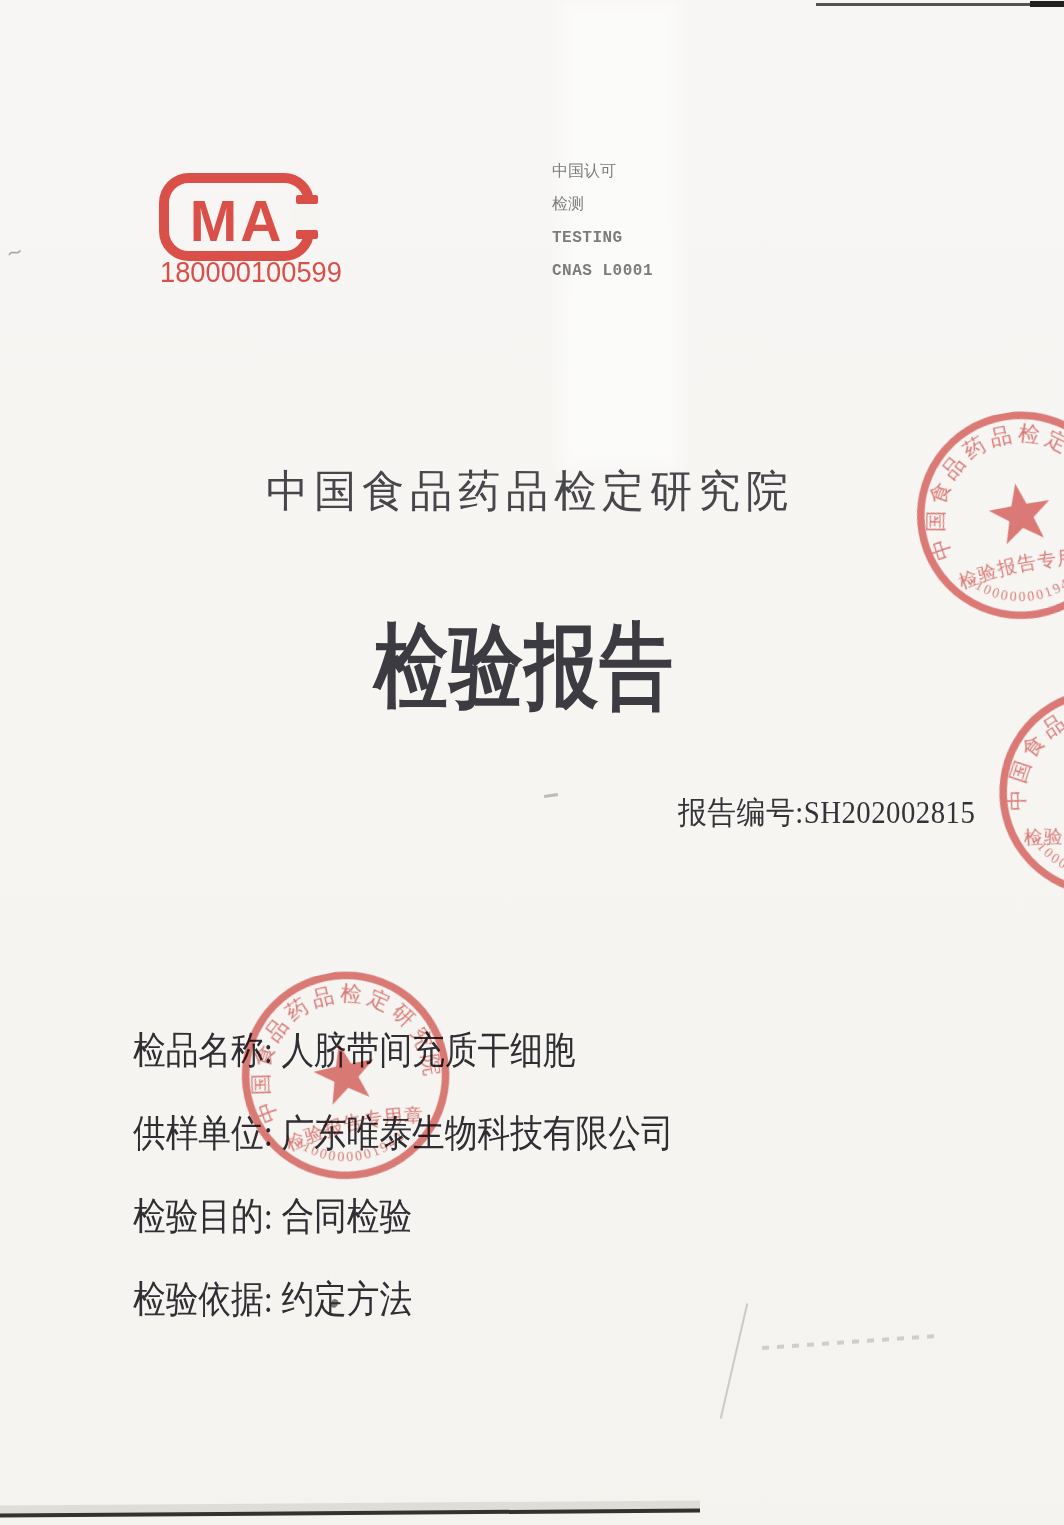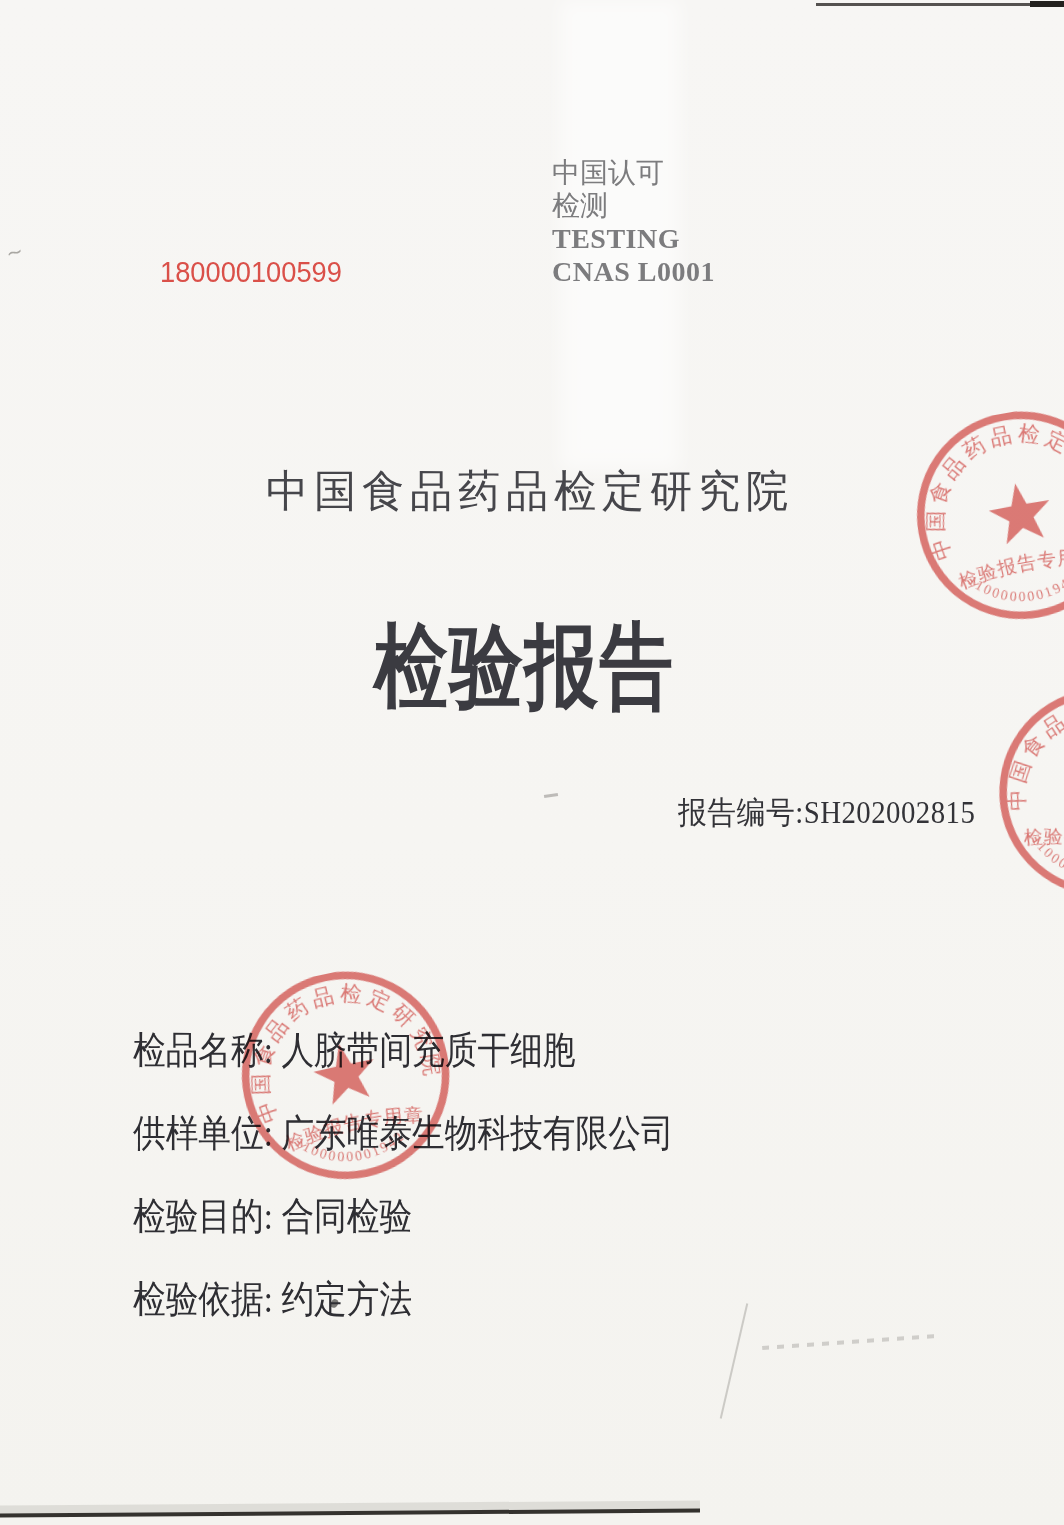--- a/index.html
+++ b/index.html
@@ -31,21 +31,21 @@
   .scribble{position:absolute;left:762px;top:1340px;width:175px;height:4px;opacity:.35;
     transform:rotate(-4deg);
     background:repeating-linear-gradient(90deg,#8a8884 0 7px,transparent 7px 15px);}
   
   .cma-block{position:absolute;left:158px;top:172px;width:180px;}
   .cma-number{position:absolute;left:160px;top:256px;width:180px;text-align:center;
     color:#da5049;font-family:"Liberation Sans","DejaVu Sans",sans-serif;
     font-size:29px;font-weight:500;transform:scaleX(.94);transform-origin:left;}
   .cnas-block{position:absolute;left:372px;top:144px;}
   .cnas-lines{position:absolute;left:552px;top:156px;color:#7c7c7e;
-    font-family:Liberation Serif, serif;font-size:28px;line-height:33px;}
+    font-family:Liberation Mono, monospace;font-size:16px;line-height:33px;}
   .cnas-lines .b{font-weight:bold;letter-spacing:.5px;}
   
   .institute{position:absolute;left:266px;top:462px;white-space:nowrap;
     font-size:44px;letter-spacing:6px;color:#46464b;font-weight:500;
     transform:scaleX(.96);transform-origin:left top;}
   .big-title{position:absolute;left:374px;top:605px;white-space:nowrap;
     font-size:92px;font-weight:bold;letter-spacing:2px;color:#3b3b41;
     transform:scaleX(.80);transform-origin:left top;}
   .report-no{position:absolute;left:678px;top:792px;white-space:nowrap;
     font-size:31px;color:#333338;letter-spacing:.5px;
@@ -73,20 +73,29 @@
   <div class="top-edge-line"></div>
   <div class="top-edge-line-dark"></div>
   <div class="bottom-edge-shadow"></div>
   <div class="bottom-edge-line"></div>
   <div class="left-squiggle">~</div>
   <div class="dash-artifact"></div>
   <div class="ink-dot"></div>
   <div class="scratch"></div>
   <div class="scribble"></div>
 
+  <div class="cma-block">
+    <svg width="162" height="92" viewBox="0 0 162 92">
+      <rect x="6" y="6" width="145" height="78" rx="25" ry="25" fill="none" stroke="#da5049" stroke-width="10"></rect>
+      <rect x="134" y="31" width="26" height="28" fill="#f6f5f2"></rect>
+      <rect x="138" y="23" width="22" height="9" rx="2" fill="#da5049"></rect>
+      <rect x="138" y="58" width="22" height="9" rx="2" fill="#da5049"></rect>
+      <text x="79" y="69" text-anchor="middle" font-size="57" font-weight="bold" font-family="Liberation Sans, DejaVu Sans, sans-serif" letter-spacing="3" fill="#da5049">MA</text>
+    </svg>
+  </div>
   <div class="cma-number">180000100599</div>
 
   <div class="cnas-lines">
     <div>中国认可</div>
     <div>检测</div>
     <div class="b">TESTING</div>
     <div class="b">CNAS L0001</div>
   </div>
 
   <div class="institute">中国食品药品检定研究院</div>

